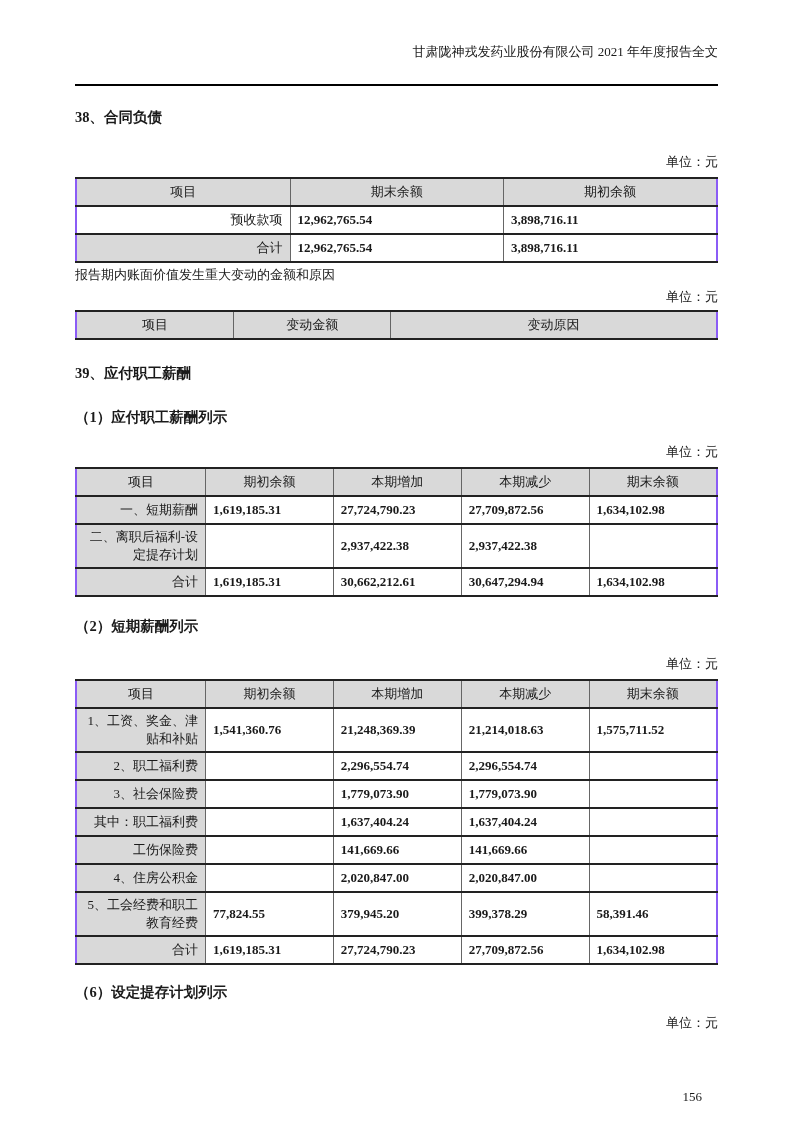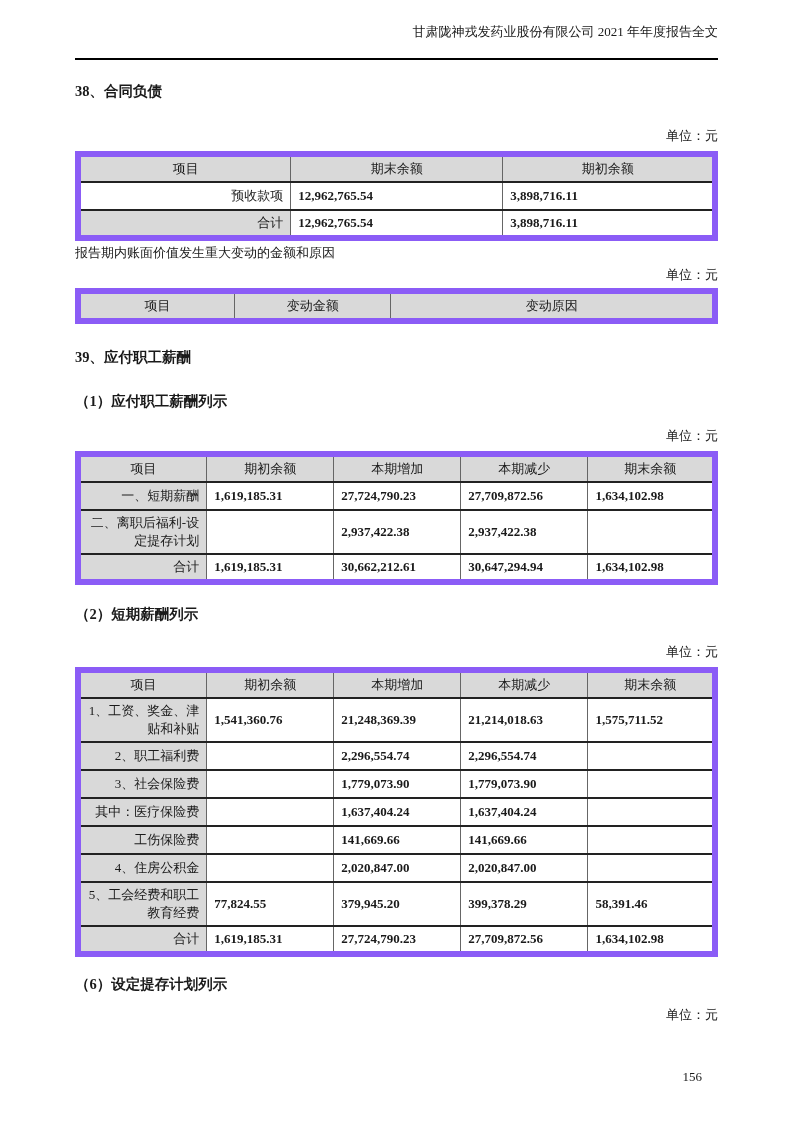--- a/index.html
+++ b/index.html
@@ -10,25 +10,25 @@
     color: #1a1a1a;
     overflow: hidden;
   }
   .page {
     position: relative;
     width: 793px; height: 1122px;
     background: #ffffff;
     padding: 0 75px;
   }
   .doc-header {
-    margin-top: 24px;
+    margin-top: 44px;
     text-align: right;
     font-size: 13px;
     line-height: 16px;
-    padding-bottom: 18px;
+    padding-bottom: 24px;
     border-bottom: 2px solid #000000;
   }
   .sec-heading {
     font-weight: bold;
     font-size: 14.5px;
     line-height: 18px;
   }
   .h38   { margin-top: 22px; }
   .h39   { margin-top: 24px; }
   .h39-1 { margin-top: 26px; }
@@ -47,21 +47,21 @@
   .note-text {
     margin-top: 4px;
     font-size: 13px;
     line-height: 16px;
   }
   table {
     width: 100%;
     border-collapse: collapse;
     table-layout: fixed;
     margin-top: 7px;
-    border: 6px solid #8b5cf6;
+    border: 2px solid #8b5cf6;
     font-size: 13px;
   }
   .t2 { margin-top: 5px; }
   th, td {
     border-top: 2px solid #222222;
     border-bottom: 2px solid #222222;
     border-left: 1px solid #666666;
     border-right: 1px solid #666666;
     padding: 3px 7px;
     height: 28px;
@@ -228,21 +228,21 @@
           <td class="num"></td>
         </tr>
         <tr>
           <td class="lbl shade">3、社会保险费</td>
           <td class="num"></td>
           <td class="num">1,779,073.90</td>
           <td class="num">1,779,073.90</td>
           <td class="num"></td>
         </tr>
         <tr>
-          <td class="lbl shade indent">其中：医疗保险费</td>
+          <td class="lbl shade indent">其中：职工福利费</td>
           <td class="num"></td>
           <td class="num">1,637,404.24</td>
           <td class="num">1,637,404.24</td>
           <td class="num"></td>
         </tr>
         <tr>
           <td class="lbl shade indent">工伤保险费</td>
           <td class="num"></td>
           <td class="num">141,669.66</td>
           <td class="num">141,669.66</td>

